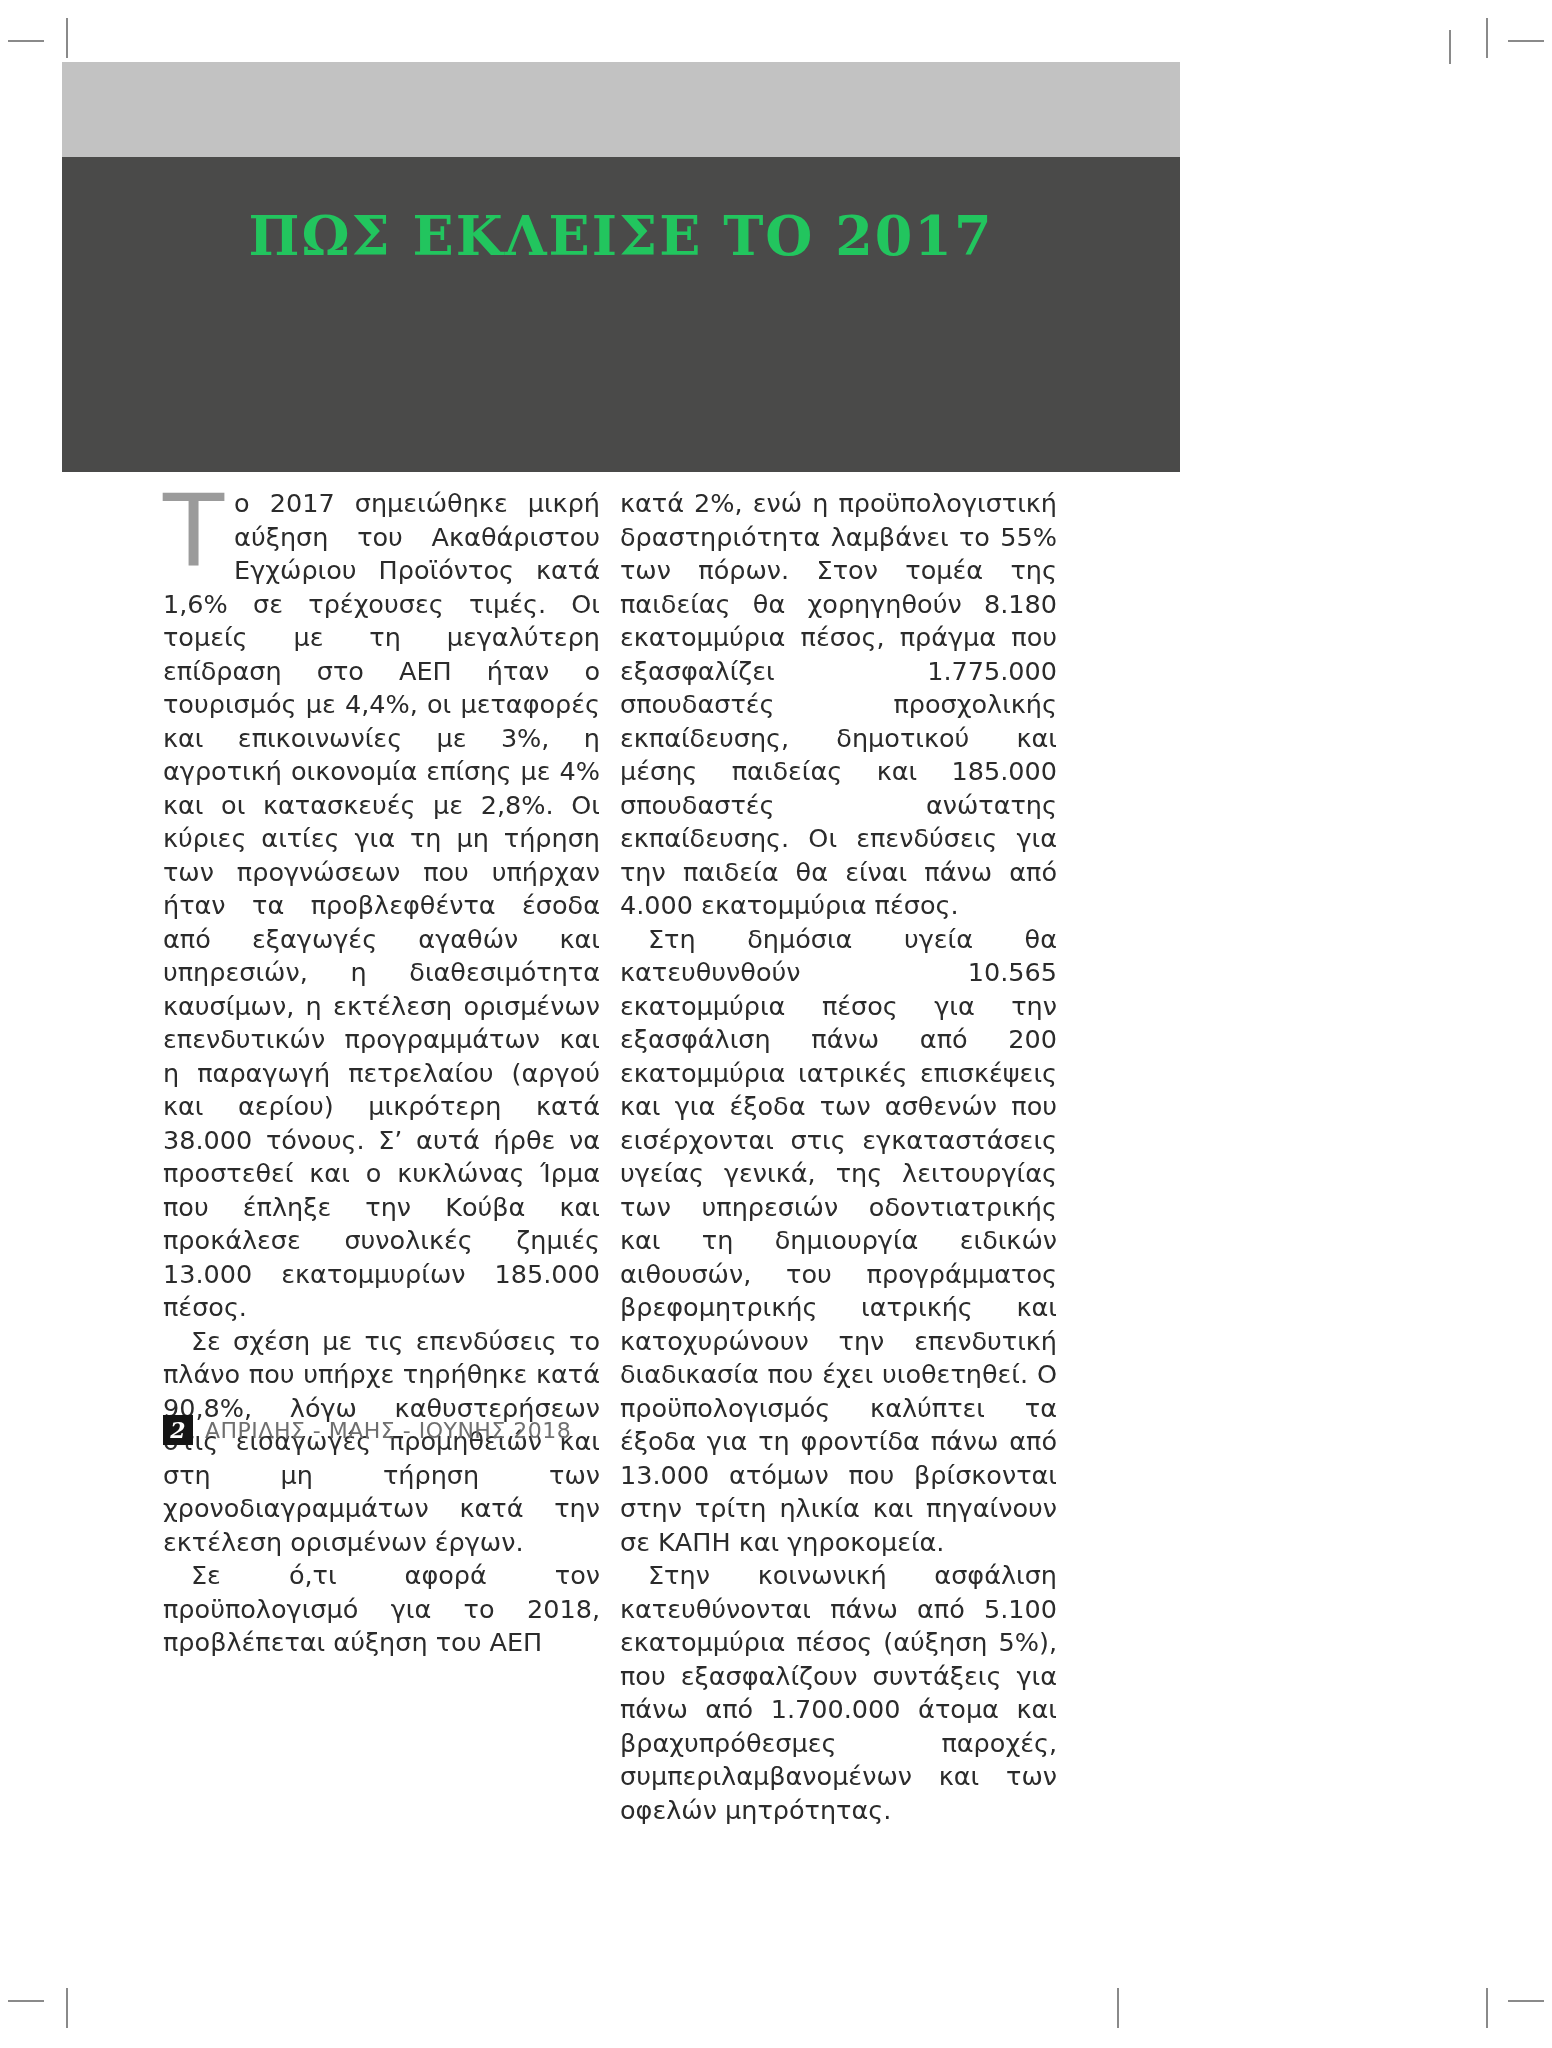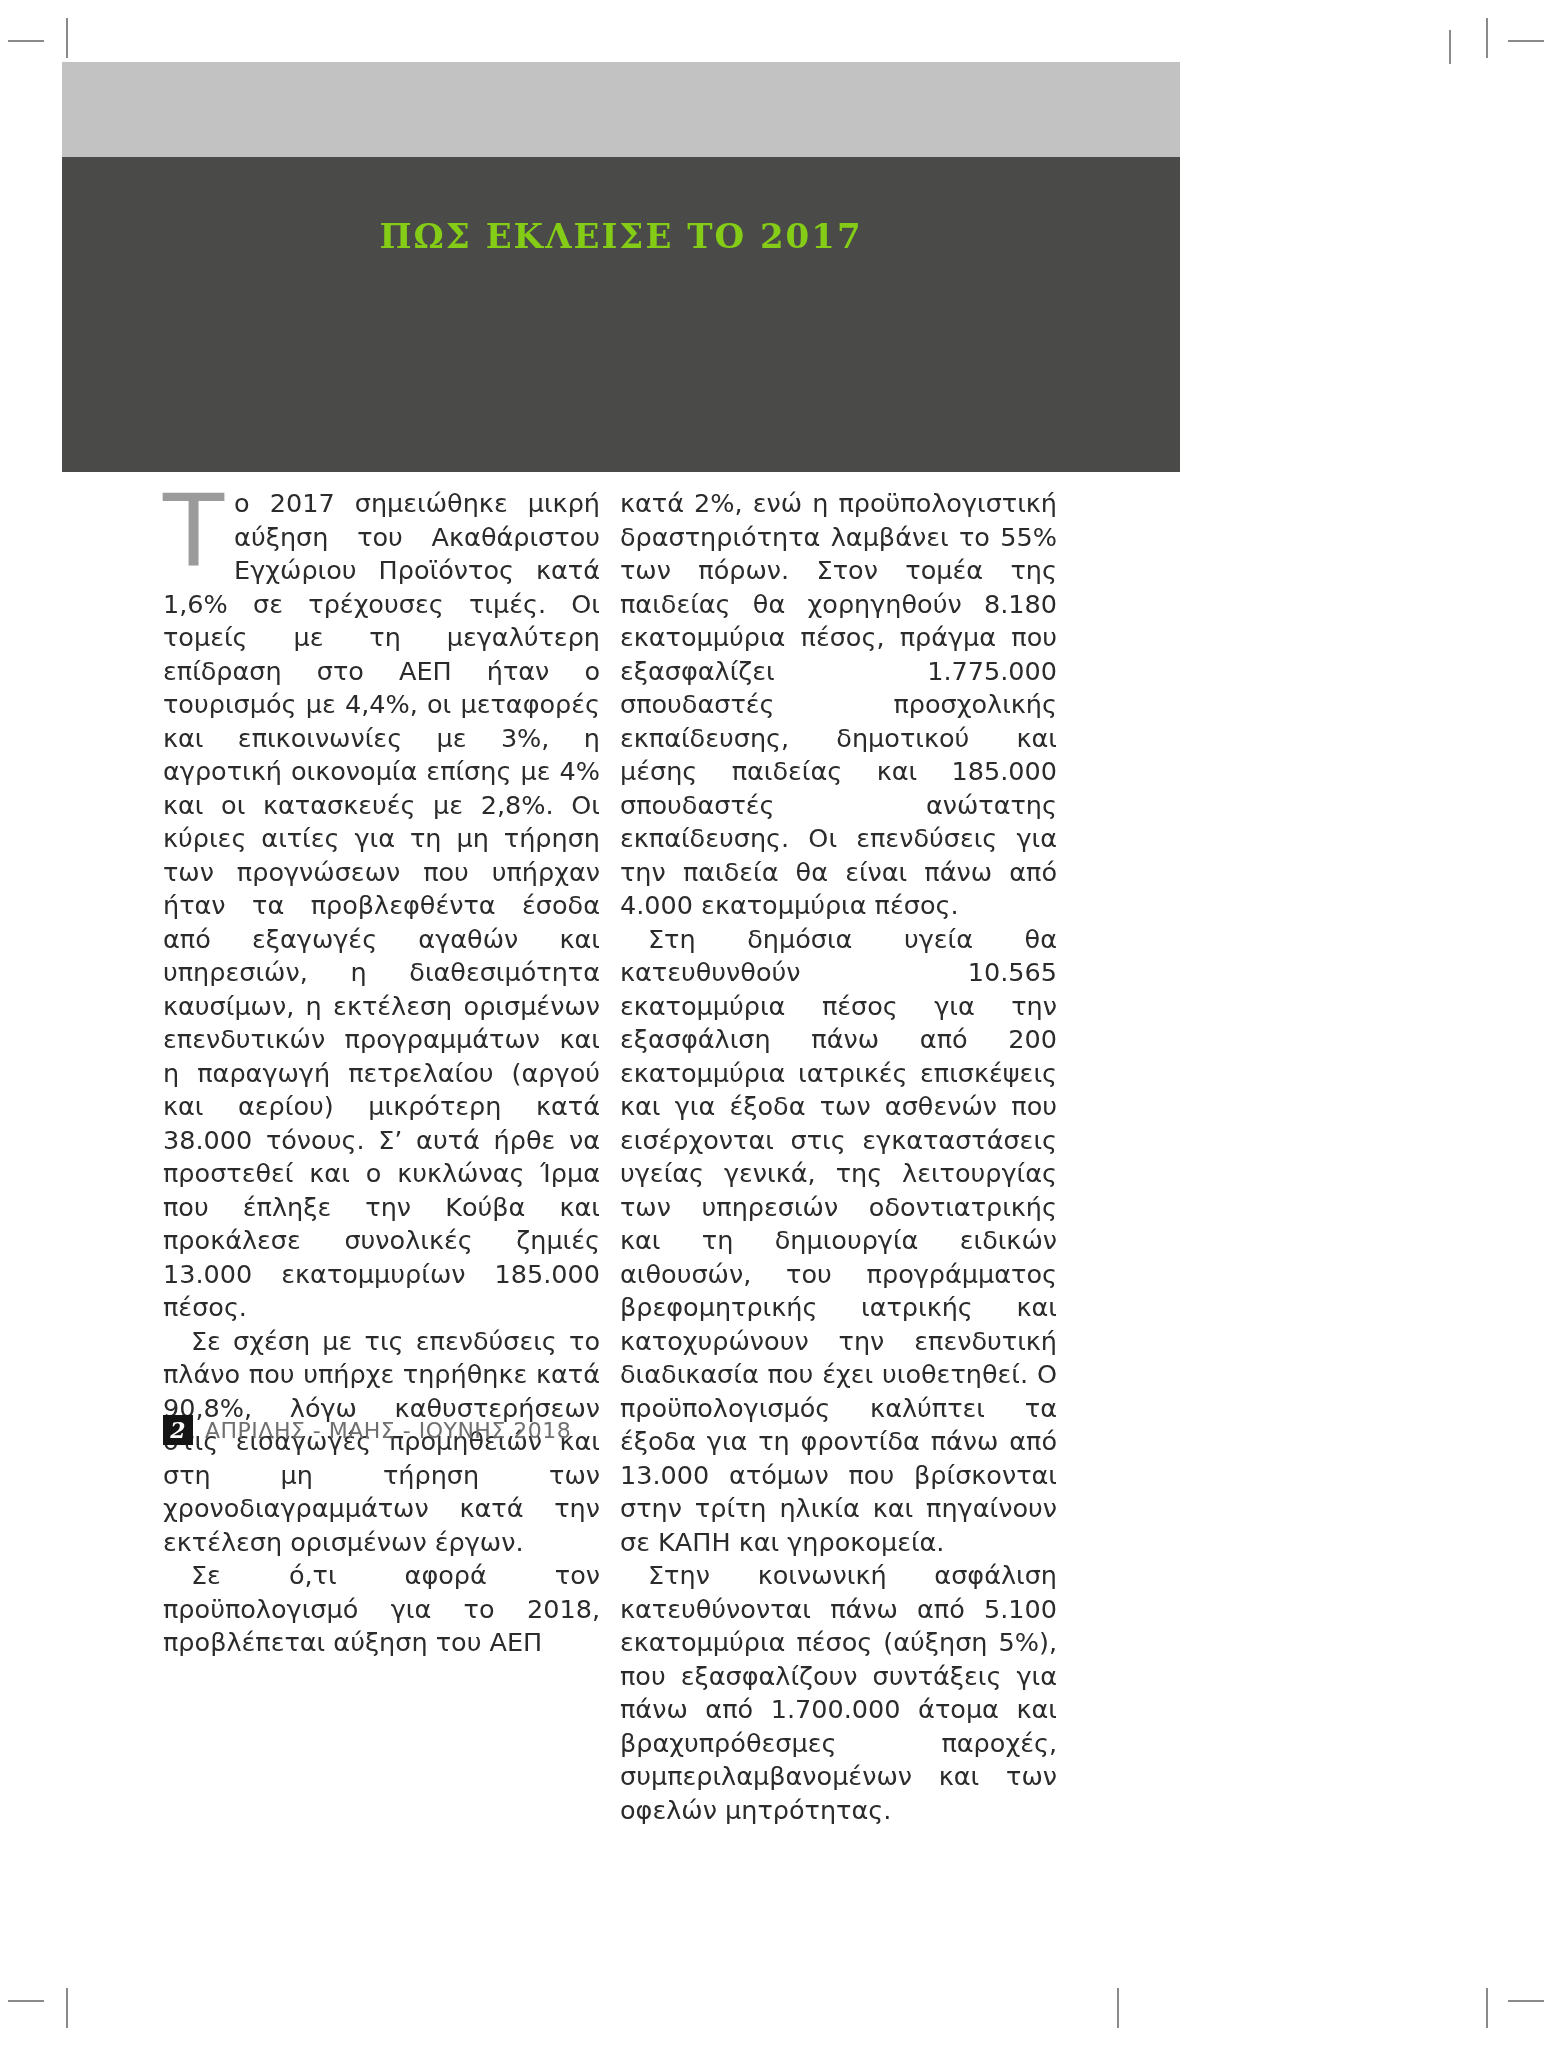--- a/index.html
+++ b/index.html
@@ -38,24 +38,24 @@
     left: 62px;
     top: 157px;
     width: 1118px;
     height: 315px;
     background: var(--title_box, #4a4a49);
   }
   .title-box h1 {
     margin: 0;
     padding: 42px 20px 0 20px;
     text-align: center;
-    color: #84cc16;
+    color: #22c55e;
     font-family: "DejaVu Serif", "Liberation Serif", serif;
     font-weight: bold;
-    font-size: 34px;
+    font-size: 54px;
     line-height: 74px;
     letter-spacing: 2px;
   }
 
   
   .body-cols {
     position: absolute;
     left: 163px;
     top: 487px;
     width: 894px;

